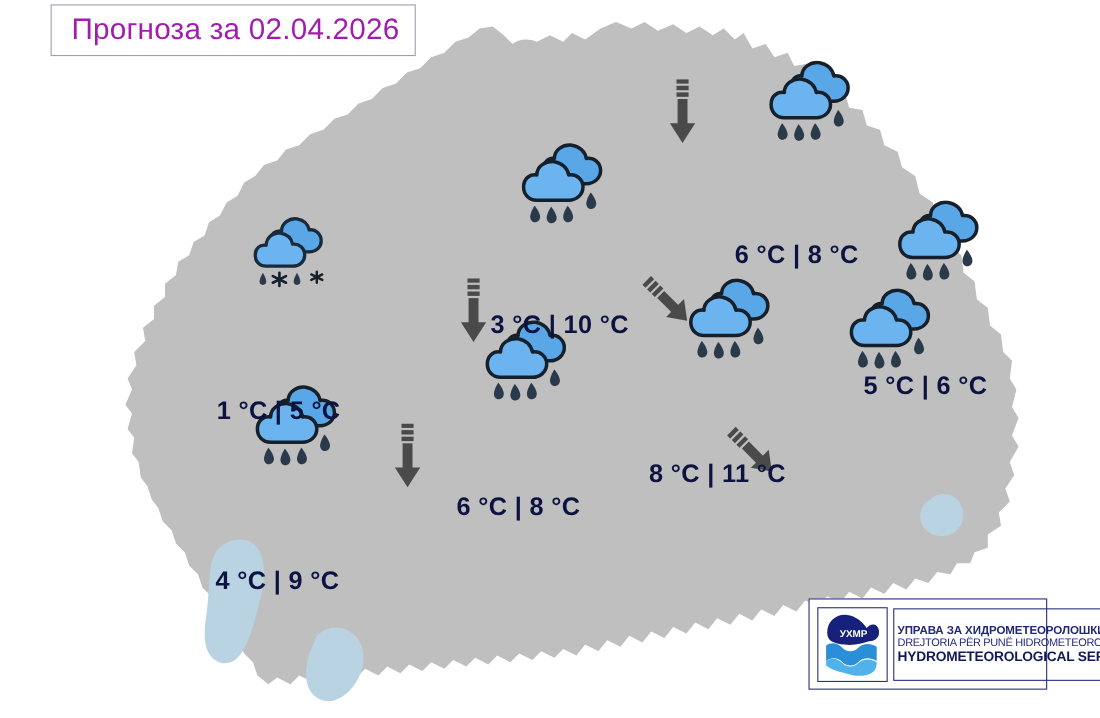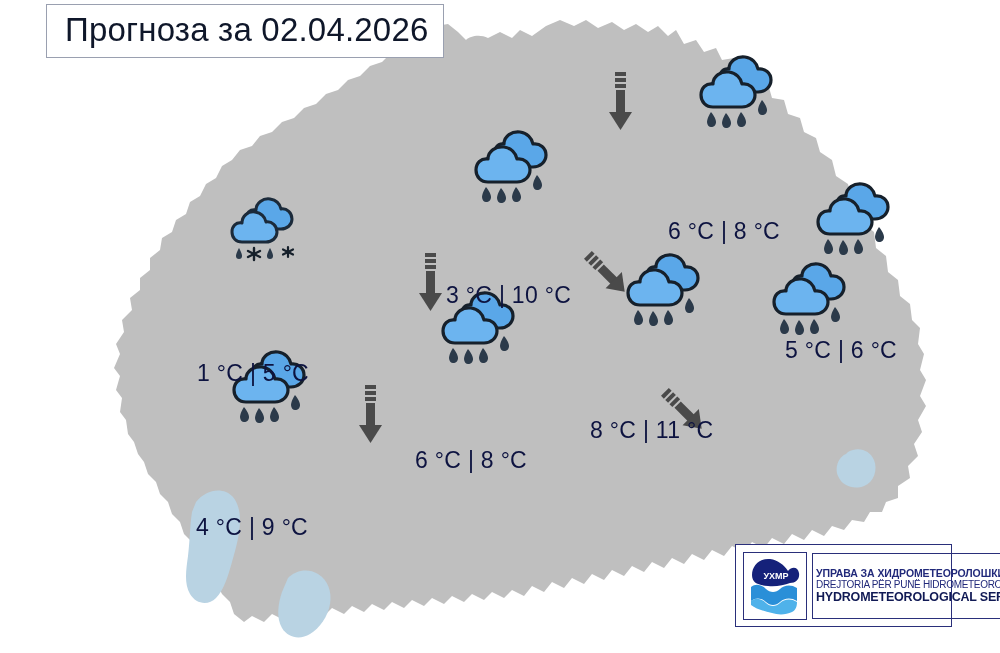--- a/index.html
+++ b/index.html
@@ -27,31 +27,31 @@
   .title-box {
     position: absolute;
     left: 46px;
     top: 4px;
     padding: 6px 14px 8px 18px;
     background: #ffffff;
     border: 1px solid #9aa0b0;
     z-index: 40;
   }
   .title-text {
-    font-size: 33px;
-    color: #0f172a;
+    font-size: 27px;
+    color: #a21caf;
     letter-spacing: 0.2px;
     white-space: nowrap;
     font-weight: 400;
   }
   .temp-label {
     position: absolute;
     z-index: 30;
     font-size: 23px;
-    font-weight: normal;
+    font-weight: bold;
     color: #0d1340;
     white-space: nowrap;
     letter-spacing: 0.3px;
     text-align: center;
   }
   .wx-icon {
     position: absolute;
     z-index: 20;
   }
   .wind-arrow {

